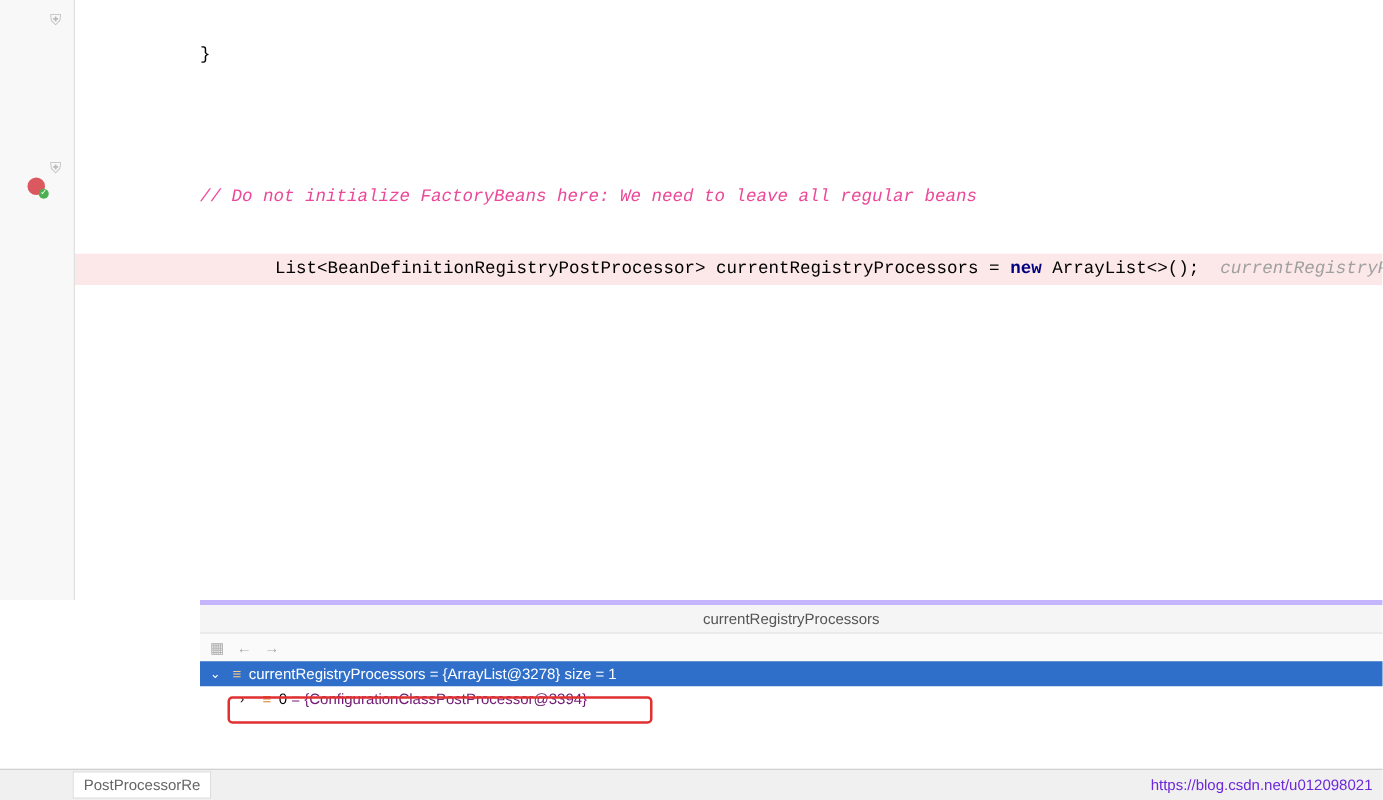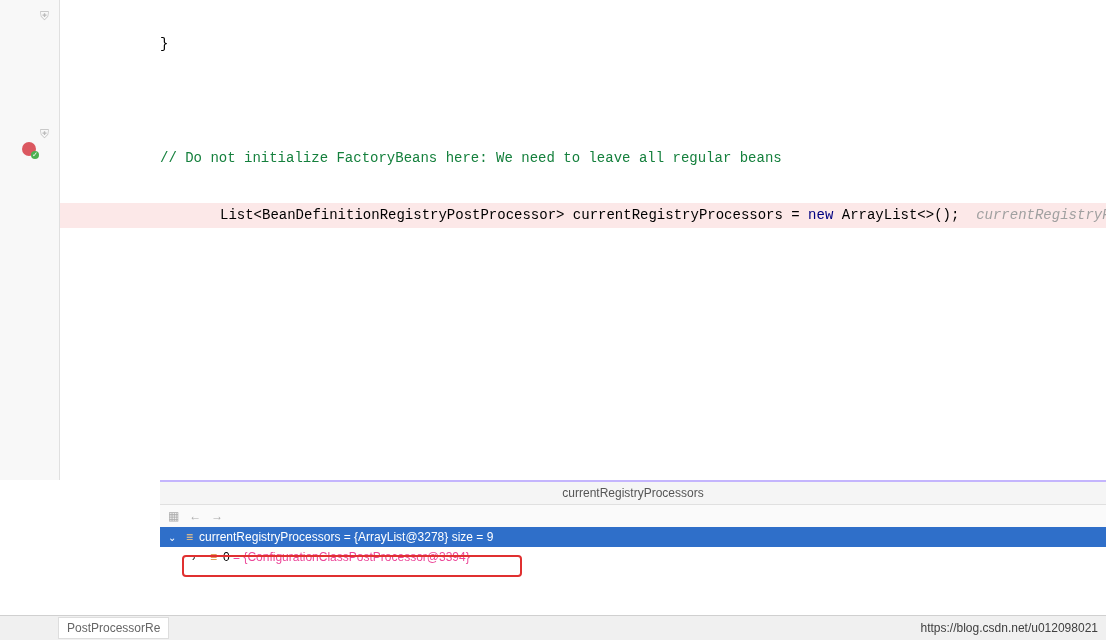--- a/index.html
+++ b/index.html
@@ -1,36 +1,36 @@
 <!DOCTYPE html>
 <html><head>
 <meta charset="utf-8">
 <style>
 * { margin: 0; padding: 0; box-sizing: border-box; }
 body { font-family: "Consolas", "Courier New", monospace; font-size: 14px; background: #fff; color: #000; overflow: hidden; width: 1106px; height: 640px; position: relative; }
 .gutter { position: absolute; left: 0; top: 0; width: 60px; height: 480px; background: #f8f8f8; border-right: 1px solid #e0e0e0; }
 .gutter-icon { position: absolute; left: 40px; }
 .editor { position: absolute; left: 60px; top: 0; right: 0; height: 480px; overflow: hidden; white-space: pre; font-style: italic; }
 .line { height: 25px; line-height: 25px; padding-left: 100px; position: relative; font-style: normal; }
-.comment { color: #15803d; }
-.keyword { color: #000080; font-weight: normal; font-style: normal; }
+.comment { color: #ec4899; font-style: italic; }
+.keyword { color: #000080; font-weight: bold; font-style: normal; }
 .hl-pink { background: #fce8e8; }
 .inline-hint { color: #a0a0a0; font-style: italic; }
-.debug-panel { position: absolute; left: 160px; right: 0; top: 480px; bottom: 25px; border-top: 2px solid #c4b5fd; background: #fff; font-style: normal; font-family: Arial, sans-serif; font-size: 12px; }
+.debug-panel { position: absolute; left: 160px; right: 0; top: 480px; bottom: 25px; border-top: 4px solid #c4b5fd; background: #fff; font-style: normal; font-family: Arial, sans-serif; font-size: 12px; }
 .debug-title { text-align: center; padding: 4px; color: #555; background: #f5f5f5; border-bottom: 1px solid #e0e0e0; }
 .debug-toolbar { padding: 4px 8px; color: #aaa; display: flex; gap: 10px; background: #fafafa; }
 .debug-tree { padding: 0; }
 .tree-row { padding: 3px 8px; display: flex; align-items: center; gap: 6px; }
 .tree-row.selected { background: #2f6fc9; color: #fff; }
 .tree-row.child { padding-left: 32px; }
 .expand { font-size: 10px; width: 12px; display: inline-block; }
 .red-box { position: absolute; border: 2px solid #e03030; border-radius: 4px; }
 .bottom-bar { position: absolute; bottom: 0; left: 0; right: 0; height: 25px; background: #f0f0f0; border-top: 1px solid #d0d0d0; display: flex; align-items: center; padding: 0 8px; font-family: Arial; font-size: 12px; color: #666; justify-content: space-between; }
-.watermark { color: #404040; font-size: 12px; }
-.tree-gray { color: #ec4899; }
+.watermark { color: #6d28d9; font-size: 12px; }
+.tree-gray { color: #701a75; }
 .breakpoint-icon { width: 14px; height: 14px; border-radius: 50%; background: #db5860; display: inline-block; position: relative; }
 .breakpoint-icon::after { content: "✓"; position: absolute; right: -3px; bottom: -3px; font-size: 8px; color: #fff; background: #4caf50; border-radius: 50%; width: 8px; height: 8px; line-height: 8px; text-align: center; }
 .shield-icon { color: #bbb; font-size: 12px; }
 </style>
 </head>
 <body>
 
 <div class="gutter">
   <span class="gutter-icon shield-icon" style="top:10px;">⛨</span>
   <span class="gutter-icon shield-icon" style="top:128px;">⛨</span>
@@ -61,21 +61,21 @@
   <div class="debug-title">currentRegistryProcessors</div>
   <div class="debug-toolbar">
     <span>▦</span>
     <span>←</span>
     <span>→</span>
   </div>
   <div class="debug-tree">
     <div class="tree-row selected">
       <span class="expand">⌄</span>
       <span style="color:#ffcc80;">≡</span>
-      <span><span>currentRegistryProcessors</span><span> = {ArrayList@3278}  size = 9</span></span>
+      <span><span>currentRegistryProcessors</span><span> = {ArrayList@3278}  size = 1</span></span>
     </div>
     <div class="tree-row child">
       <span class="expand">›</span>
       <span style="color:#d9822b;">≡</span>
       <span><span>0</span><span class="tree-gray"> = {ConfigurationClassPostProcessor@3394}</span></span>
     </div>
   </div>
   <div class="red-box" style="left:22px; top:73px; width:340px; height:22px;"></div>
 </div>
 

